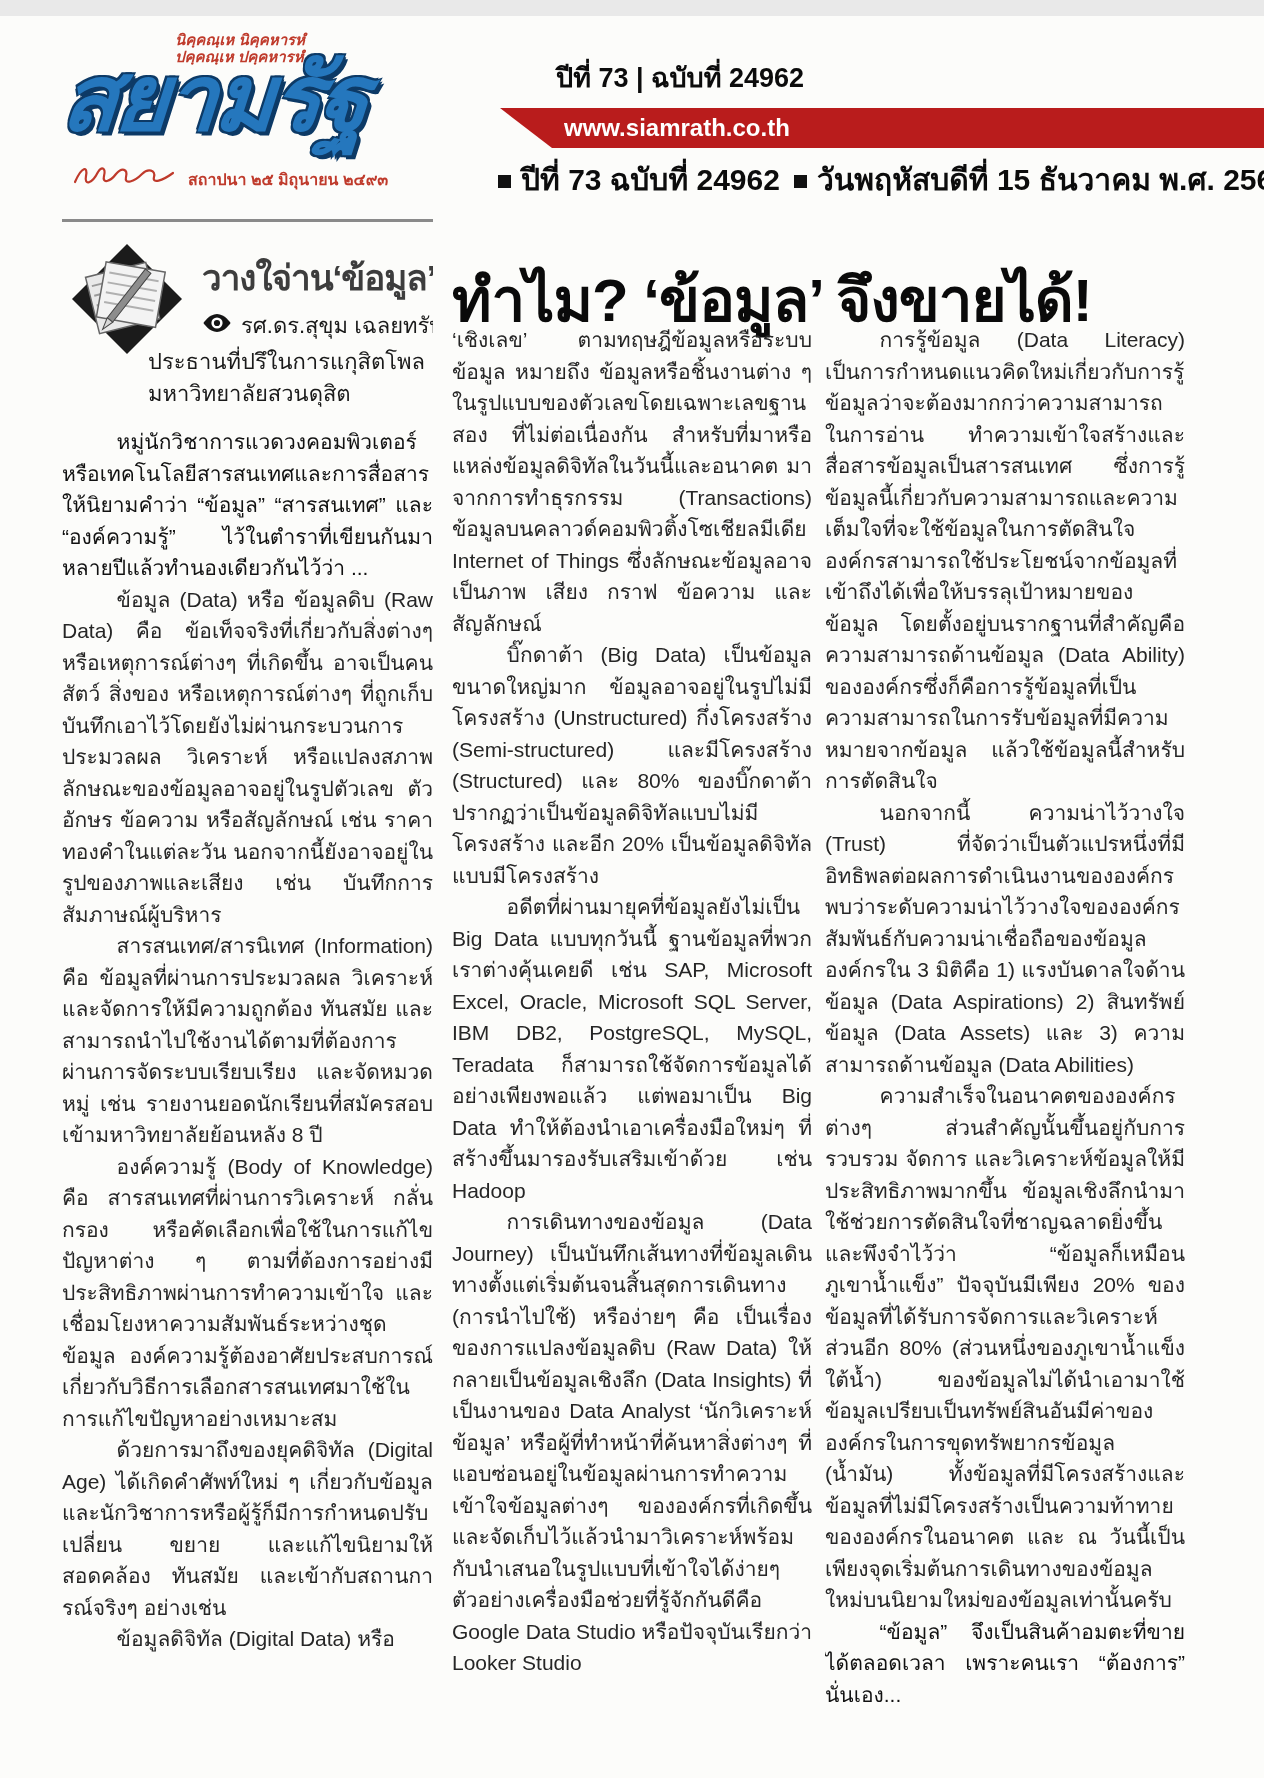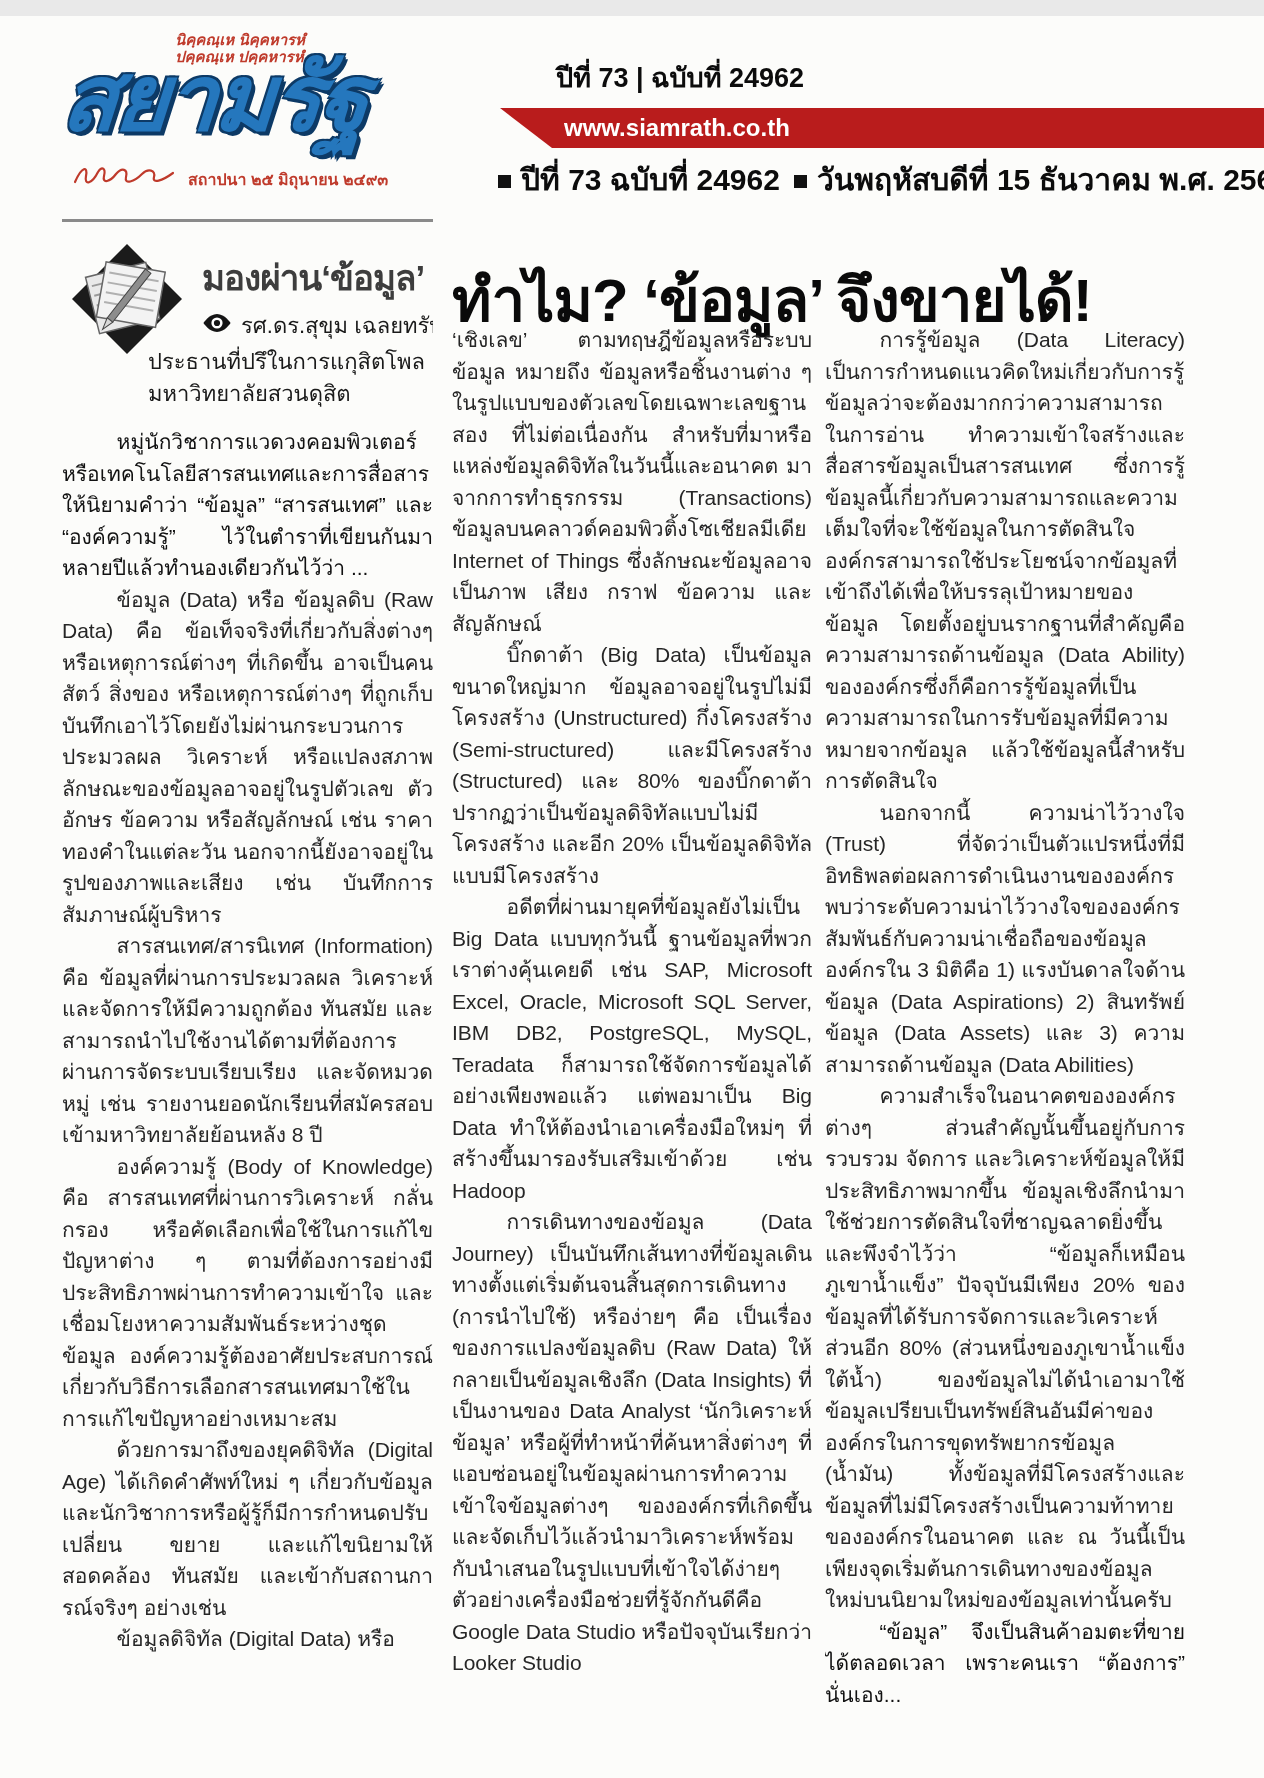--- a/index.html
+++ b/index.html
@@ -102,21 +102,21 @@
             <line x1="41" y1="50" x2="91" y2="50" stroke="#b0b0b0" stroke-width="2"></line>
             <line x1="41" y1="60" x2="91" y2="60" stroke="#b0b0b0" stroke-width="2"></line>
             <line x1="41" y1="70" x2="91" y2="70" stroke="#b0b0b0" stroke-width="2"></line>
           </g>
           <g transform="rotate(38 63 63)">
             <rect x="59" y="28" width="7" height="62" fill="#8d8d8d" stroke="#444" stroke-width="1"></rect>
             <polygon points="59,90 66,90 62.5,102" fill="#d8d8d8" stroke="#444" stroke-width="1"></polygon>
           </g>
         </svg>
       </div>
-      <div class="col-title">มองผ่าน‘ข้อมูล’</div>
+      <div class="col-title">วางใจ่าน‘ข้อมูล’</div>
       <div class="byline">
         <span>
           <svg width="30" height="20" viewBox="0 0 30 20">
             <path d="M15 1 C7 1 1.5 10 1.5 10 C1.5 10 7 19 15 19 C23 19 28.5 10 28.5 10 C28.5 10 23 1 15 1 Z" fill="#141414"></path>
             <circle cx="15" cy="10" r="5.6" fill="#ffffff"></circle>
             <circle cx="15" cy="10" r="3.1" fill="#141414"></circle>
           </svg>
         </span>
         <span>รศ.ดร.สุขุม เฉลยทรัพย์</span>
       </div>

